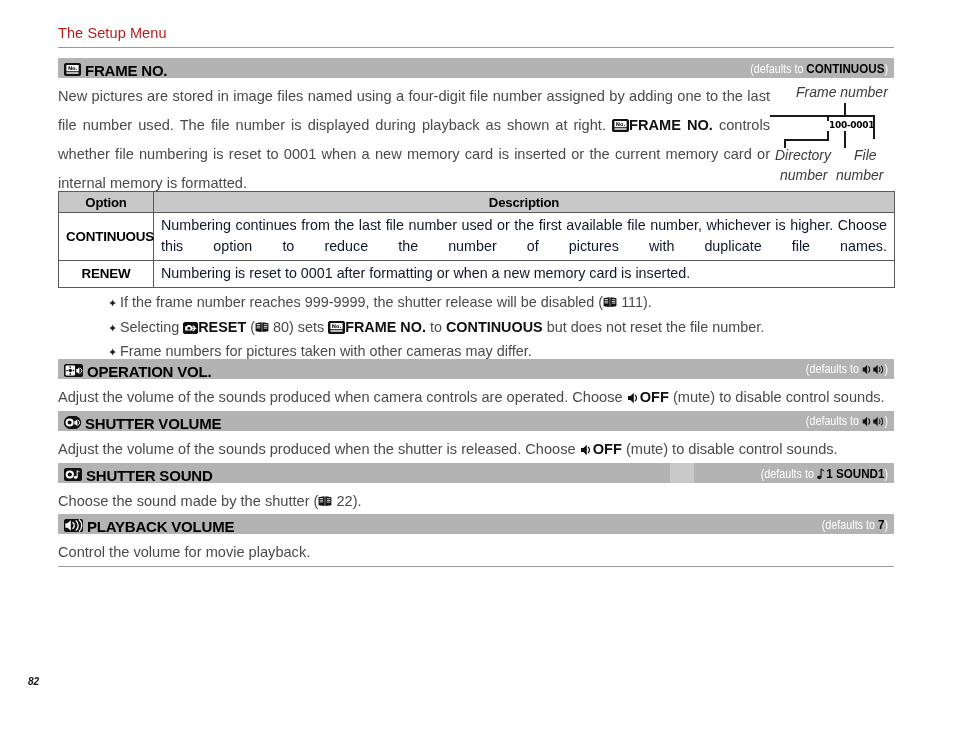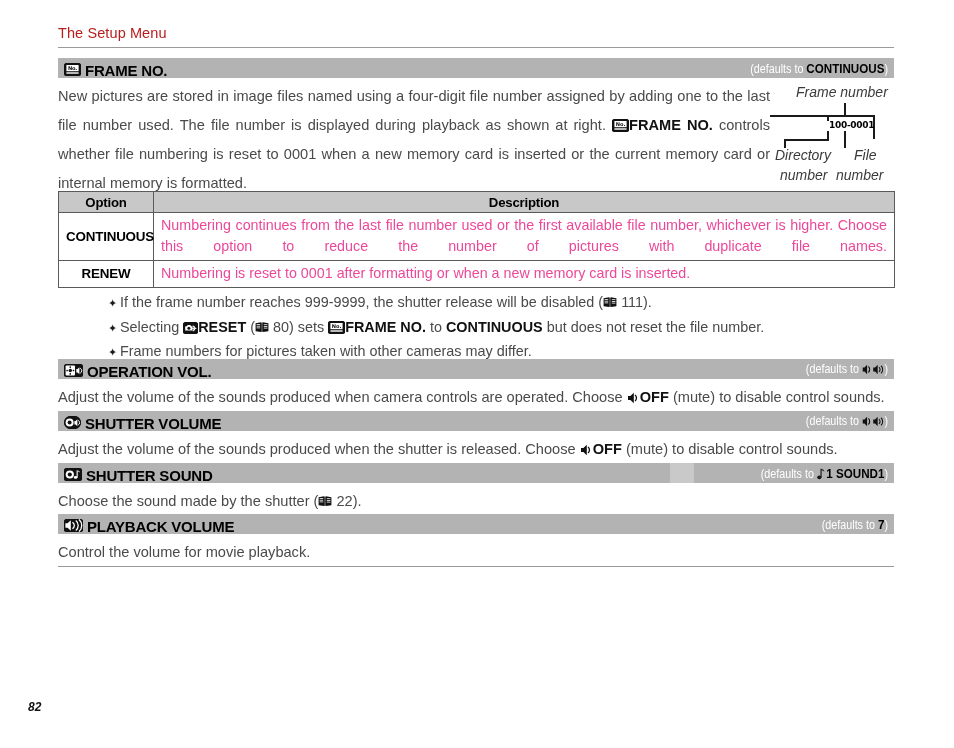--- a/index.html
+++ b/index.html
@@ -151,21 +151,21 @@
     height: 20px;
     padding: 0;
     border: 1px solid #5a5a5a;
     letter-spacing: -.2px;
   }
   .tbl td {
     border: 1px solid #5a5a5a;
     padding: 2px 7px 3px 7px;
     font-size: 14.3px;
     line-height: 21px;
-    color: #ec4899;
+    color: #0f172a;
     vertical-align: top;
     text-align: justify;
     text-align-last: justify;
   }
   .tbl td.opt {
     text-align: center;
     text-align-last: center;
     font-weight: bold;
     color: #000;
     font-size: 13.4px;
@@ -185,22 +185,22 @@
   .bullets .di {
     display: inline-block;
     width: 12px;
     color: #1c1c1c;
     font-size: 11px;
   }
 
   .page-num {
     position: absolute;
     left: 28px;
-    top: 700px;
-    font-size: 12px;
+    top: 676px;
+    font-size: 10px;
     font-weight: bold;
     font-style: italic;
     color: #111;
   }
 
   .bottom-rule {
     position: absolute;
     left: 58px;
     top: 566px;
     width: 836px;

